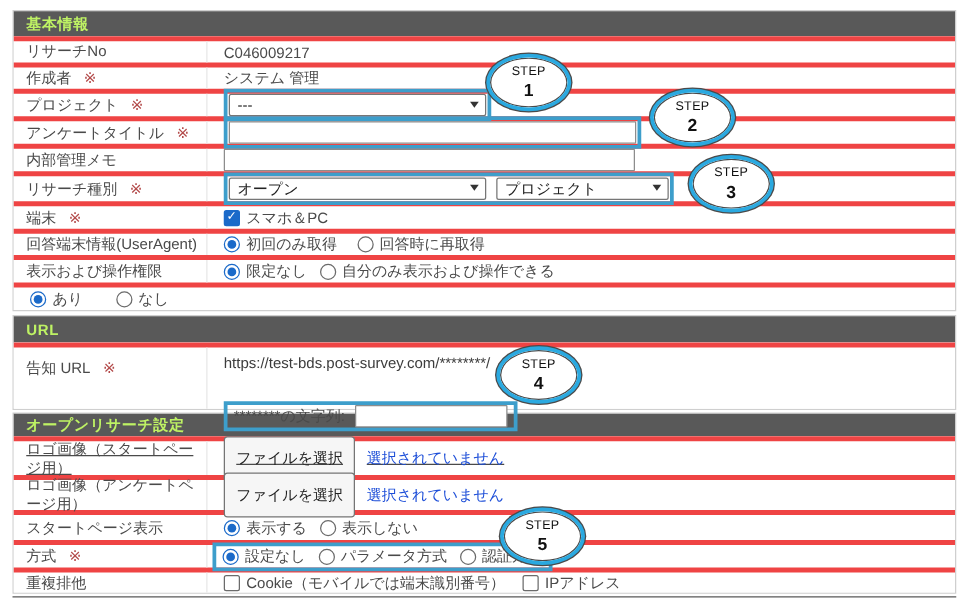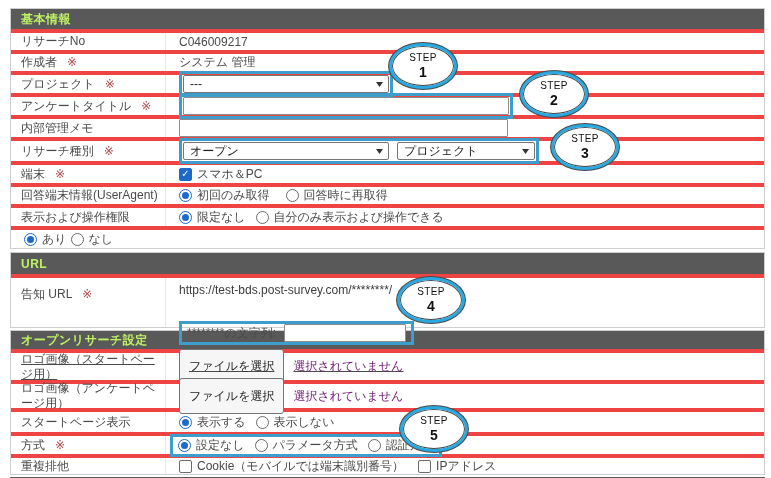--- a/index.html
+++ b/index.html
@@ -62,21 +62,21 @@
     margin-right:5px;background:#fff;display:inline-flex;align-items:center;justify-content:center;flex:none;
   }
   .cb.on{background:#1b6ac9;border-color:#1b6ac9;color:#fff;font-size:10px;font-weight:bold;line-height:1;}
   .opt{display:inline-flex;align-items:center;margin-right:16px;}
   .opt:last-child{margin-right:0;}
   
   .file-btn{
     display:inline-flex;align-items:center;height:36px;border:1px solid #757575;border-radius:3px;
     background:#f6f6f6;padding:0 9px;color:#222;box-sizing:border-box;
   }
-  .file-status{margin-left:9px;color:#701a75;}
+  .file-status{margin-left:9px;color:#1d4ed8;}
   
   .step{
     position:absolute;width:68px;height:46px;border-radius:50%;background:#fff;
     border:3px solid #2aa9e0;box-sizing:border-box;z-index:6;
     box-shadow:0 0 0 1px #4a4a4a, inset 0 0 0 1px #4a4a4a;
     display:flex;flex-direction:column;align-items:center;justify-content:center;line-height:1;text-align:right;
   }
   .step .s{font-size:10px;color:#111;letter-spacing:.3px;}
   .step .n{font-size:14px;font-weight:bold;color:#111;margin-top:2px;}
   .next-bar{height:7px;background:#595959;margin-top:2px;}
@@ -203,21 +203,21 @@
           </span>
         <span class="opt">
             <span class="radio"></span>
             <span>自分のみ表示および操作できる</span>
           </span>
       </div>
     </div>
 
     <div class="row h22">
       <div class="val">
-        <span class="opt" style="margin-right:4px;">
+        <span class="opt" style="margin-right:26px;">
             <span class="radio on"></span>
             <span>あり</span>
           </span>
         <span class="opt">
             <span class="radio"></span>
             <span>なし</span>
           </span>
       </div>
     </div>
   </div>

